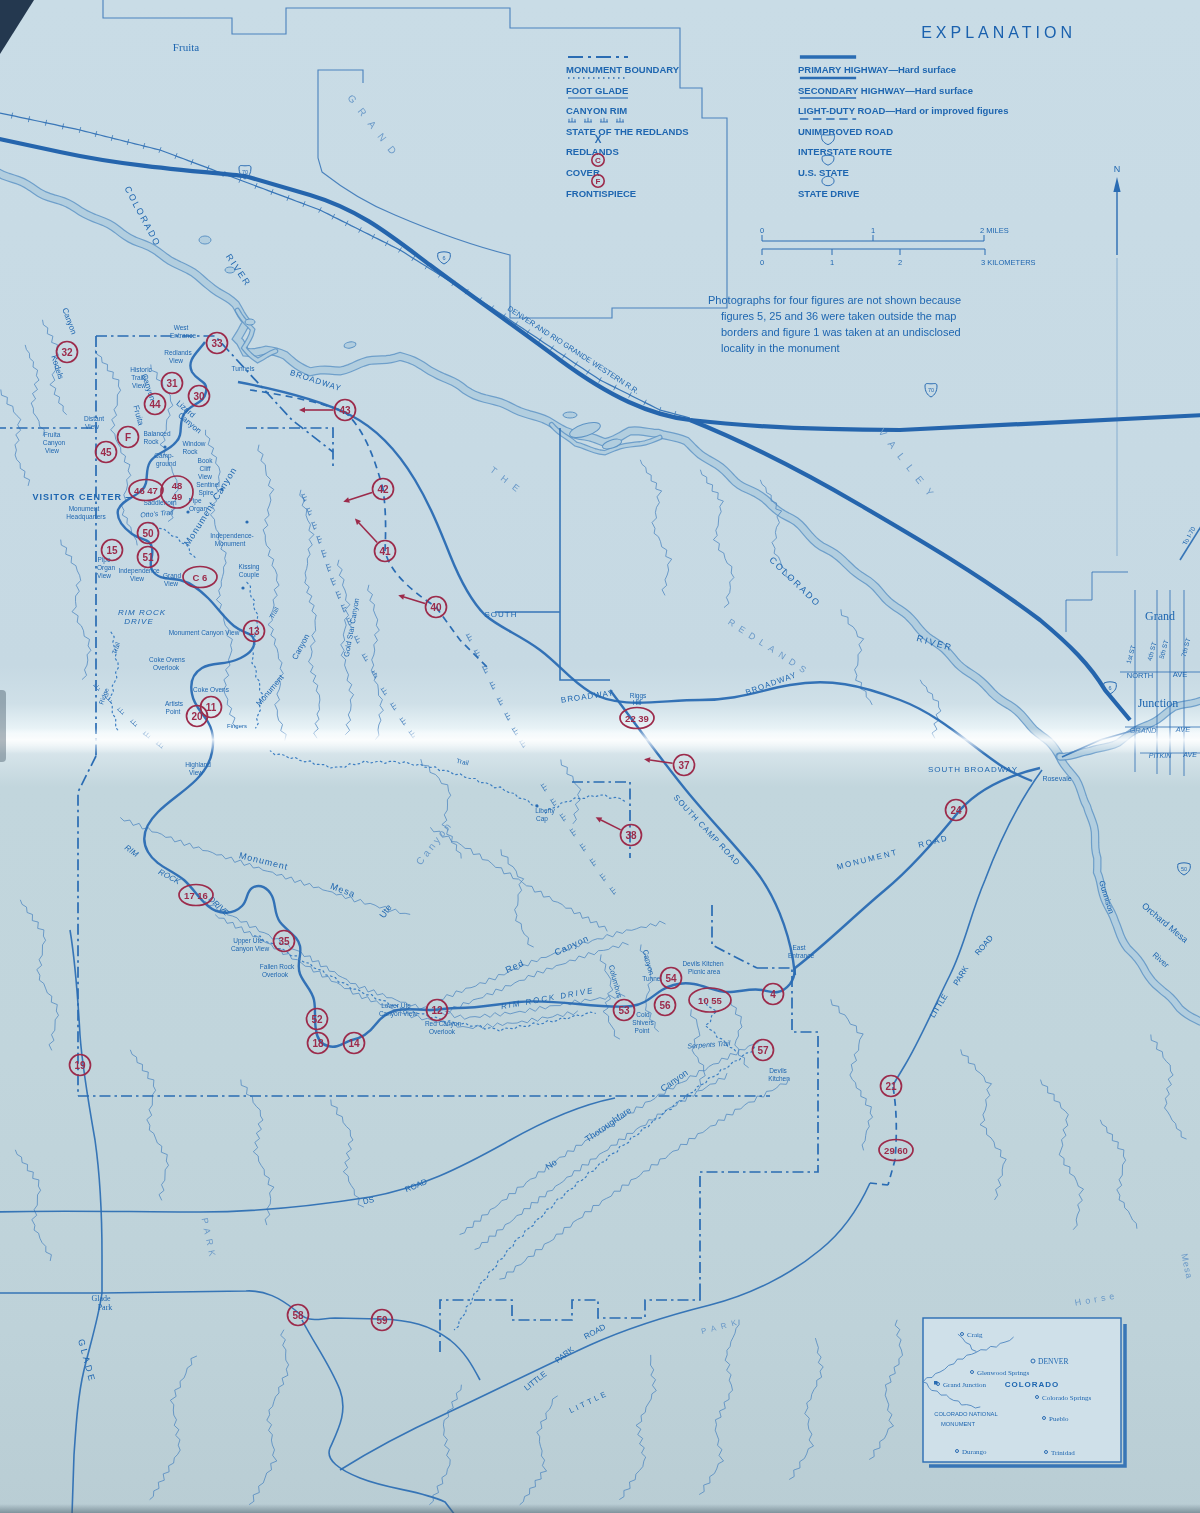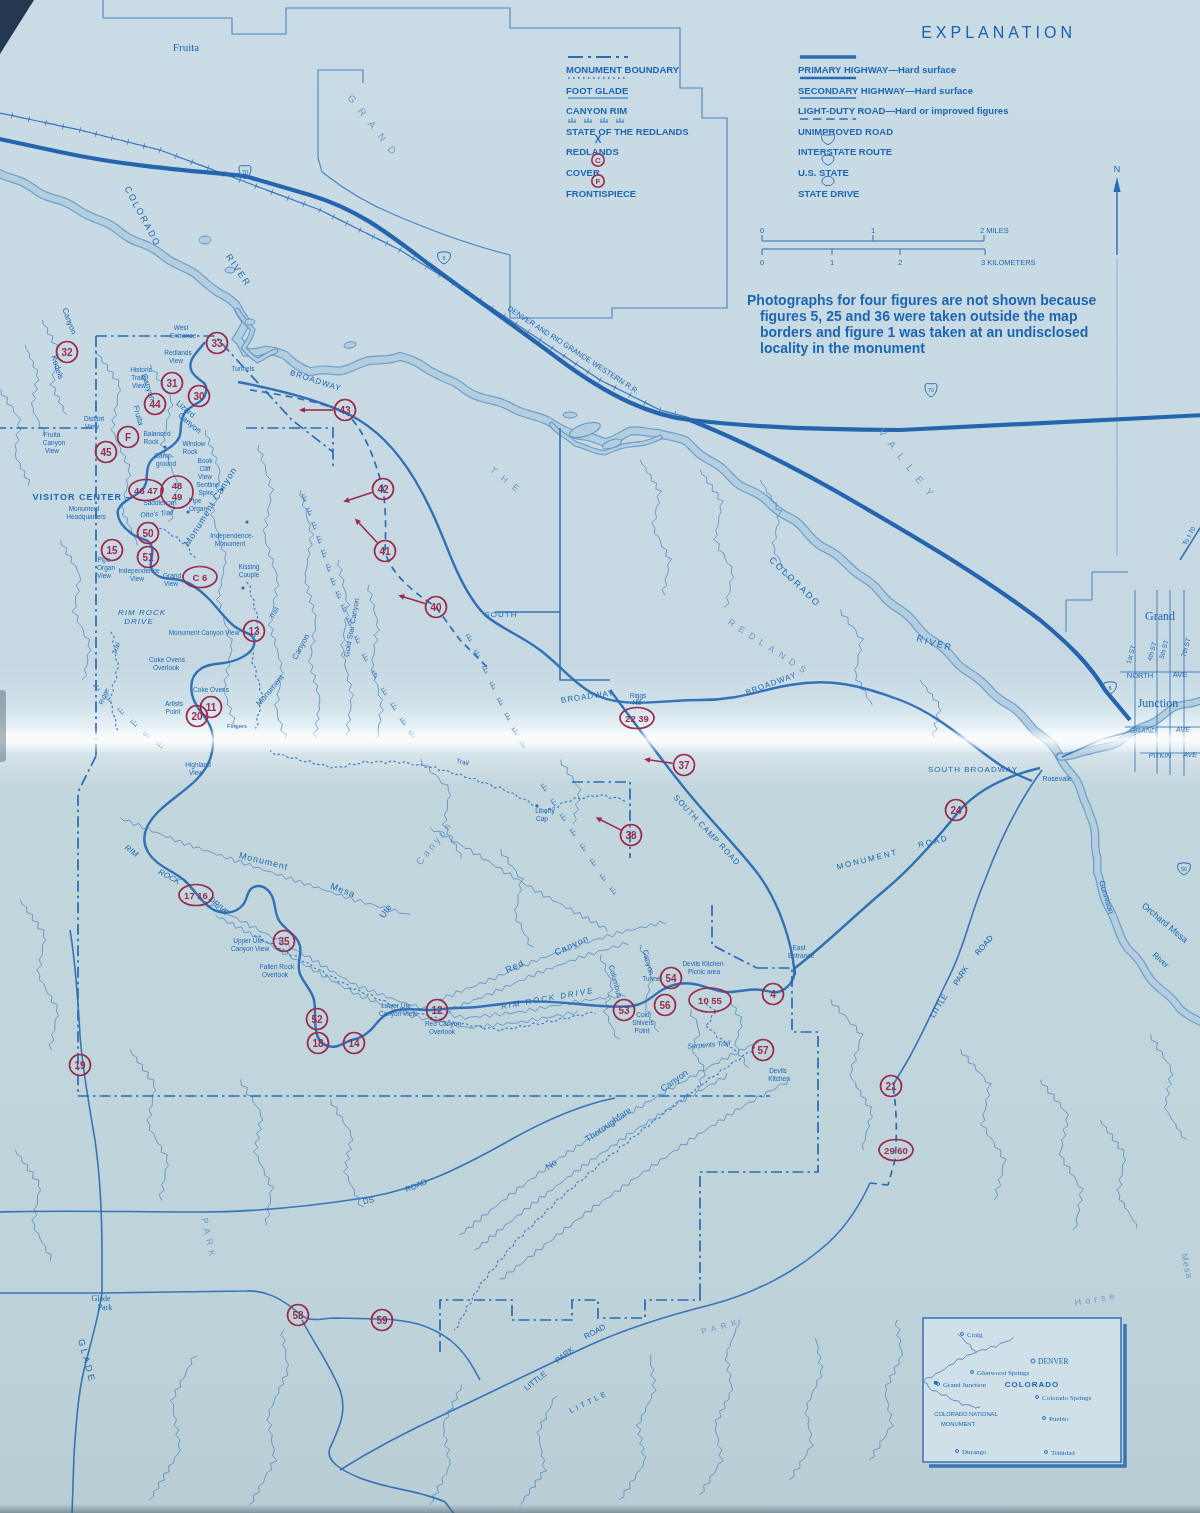--- a/index.html
+++ b/index.html
@@ -18,21 +18,21 @@
   .nub{position:absolute;left:0;top:690px;width:6px;height:72px;background:rgba(60,80,95,.4);border-radius:0 4px 4px 0;}
   .legend{position:absolute;left:560px;top:24px;width:640px;color:#1e66b0;}
   .legend-title{width:516px;text-align:right;font-size:16px;font-weight:400;letter-spacing:4px;color:#1a61ae;}
   .legend-col{position:absolute;top:26px;}
   #legL{left:6px;}
   #legR{left:238px;}
   .lrow{display:flex;align-items:flex-start;height:20.6px;flex-direction:column;}
   .lsym{width:64px;margin-right:10px;flex:none;display:flex;justify-content:center;}
   #legR .lsym{width:60px;margin-right:8px;}
   .llab{font-size:9.5px;font-weight:700;white-space:nowrap;color:#1e66b0;}
-  .note{position:absolute;left:747px;top:292px;width:282px;font-size:14px;line-height:16px;color:#1e66b0;font-weight:700;}
+  .note{position:absolute;left:708px;top:292px;width:282px;font-size:11px;line-height:16px;color:#1e66b0;font-weight:400;}
   .note div{white-space:nowrap;}
   .note div:not(:first-child){padding-left:13px;}
 </style>
 </head>
 <body>
 
 <div id="stage">
   <svg id="map" width="1200" height="1513" viewBox="0 0 1200 1513">
       <g>
         <path d="M-5.3,170.7L-1.0,173.2L3.5,175.4L8.2,177.1L13.1,178.7L17.9,180.2L22.5,182.1L27.0,184.5L31.2,187.2L35.4,190.1L39.6,192.9L44.0,195.2L48.7,197.0L53.5,198.5L58.4,199.9L63.2,201.5L67.8,203.5L72.2,205.9L76.4,208.6L80.7,211.4L85.0,213.9L89.5,216.0L94.2,218.1L99.0,219.9L103.9,221.8L108.6,224.0L113.0,226.6L117.2,229.6L121.3,232.8L125.5,235.9L129.9,238.5L134.6,240.8L139.3,242.6L144.2,244.4L148.9,246.4L153.3,248.8L157.6,251.6L161.7,254.7L165.8,257.8L170.0,260.6L174.5,263.0L179.1,265.3L183.9,267.5L188.6,269.8L193.2,272.5L197.4,275.6L201.4,279.1L205.3,282.6L209.4,285.9L213.5,289.2L217.9,292.2L222.6,294.9L227.2,297.6L231.6,300.7L235.6,304.3L238.4,309.1L241.0,313.9L243.9,318.4L247.1,322.7L244.5,325.6L242.1,330.1L239.6,334.5L236.9,338.7L240.2,342.1L242.9,347.2L245.5,352.3L251.1,352.6L256.1,352.2L261.1,351.2L266.0,350.0L271.0,350.8L275.8,351.9L280.6,353.4L285.2,355.4L289.1,358.8L292.9,362.0L296.9,365.0L301.1,367.6L305.5,369.8L310.1,371.8L314.9,370.8L319.9,370.1L324.9,370.0L330.0,370.3L335.0,370.7L340.1,371.0L345.0,369.8L349.6,368.2L354.1,366.3L358.5,364.2L363.1,362.4L367.7,360.9L372.4,360.2L377.1,360.0L381.8,359.8L386.5,359.5L391.1,358.9L395.6,357.8L400.1,356.4L404.5,357.7L409.1,359.1L413.6,360.9L417.9,363.1L422.1,365.6L426.1,368.3L430.2,370.9L434.5,373.1L438.8,375.4L443.4,377.5L448.1,379.4L452.7,381.4L457.0,383.8L461.2,386.7L465.1,389.8L469.8,392.6L474.6,395.1L479.6,397.0L484.8,398.5L490.1,399.8L495.4,401.1L500.4,402.5L505.3,404.5L510.1,406.8L514.8,409.2L519.6,411.4L524.6,413.1L529.2,414.6L534.0,415.9L538.8,417.3L543.5,418.9L547.9,421.0L552.2,423.5L556.6,426.2L561.0,428.8L565.5,431.1L570.3,432.9L575.2,434.4L580.2,435.6L585.2,436.2L590.3,437.2L595.2,438.8L600.0,440.7L604.8,442.6L610.4,441.1L615.4,439.0L620.2,436.5L624.9,433.7L629.6,431.1L634.7,430.8L639.3,431.0L644.0,431.6L648.7,432.3L653.3,432.9L658.0,433.2L662.3,434.6L667.2,435.7L672.1,436.7L677.0,437.8L681.7,439.2L686.3,441.1L689.9,444.6L693.2,448.0L696.6,451.3L700.1,454.4L704.0,457.1L708.0,459.5L712.2,461.8L716.6,464.4L720.7,467.3L724.6,470.7L728.2,474.3L731.7,478.1L735.3,481.7L739.3,484.9L743.5,487.3L747.9,489.3L752.3,491.3L756.6,493.4L760.6,495.9L764.5,498.7L768.1,501.8L771.5,505.3L775.1,508.6L778.9,511.5L782.9,514.1L787.2,516.5L791.5,518.7L795.6,521.1L799.6,524.5L803.2,528.3L806.6,532.3L810.0,536.3L813.5,540.0L817.4,543.4L821.6,546.4L826.1,548.7L830.5,551.0L834.7,553.6L838.6,556.6L842.3,559.9L845.8,563.4L849.5,566.8L852.8,570.0L856.5,573.0L860.4,575.8L864.5,578.4L868.5,581.0L872.2,584.0L875.7,587.2L878.9,590.8L882.0,594.5L885.1,598.1L888.5,601.5L892.2,604.5L896.1,607.2L900.1,609.8L904.1,612.6L907.8,615.6L911.2,619.0L914.4,622.6L917.4,626.4L920.4,630.1L923.7,633.6L927.3,636.8L931.5,639.8L935.9,642.6L940.2,645.6L944.2,648.8L947.9,652.5L951.3,656.4L954.6,660.4L957.9,664.0L961.4,667.2L965.2,670.1L969.2,672.7L973.2,675.3L977.1,678.1L980.8,681.1L984.7,684.7L988.4,688.6L992.0,692.6L995.9,696.2L1000.2,699.5L1004.7,702.4L1009.1,705.1L1013.3,707.9L1017.3,711.1L1020.9,714.6L1024.3,718.5L1027.6,722.4L1030.6,726.1L1033.8,729.5L1037.4,732.6L1041.2,735.5L1045.0,738.3L1048.7,741.3L1051.9,744.7L1054.7,748.4L1057.3,752.3L1059.7,756.2" fill="none" stroke="#5e94c5" stroke-width="8.9" stroke-linecap="round" opacity="0.85"></path>

